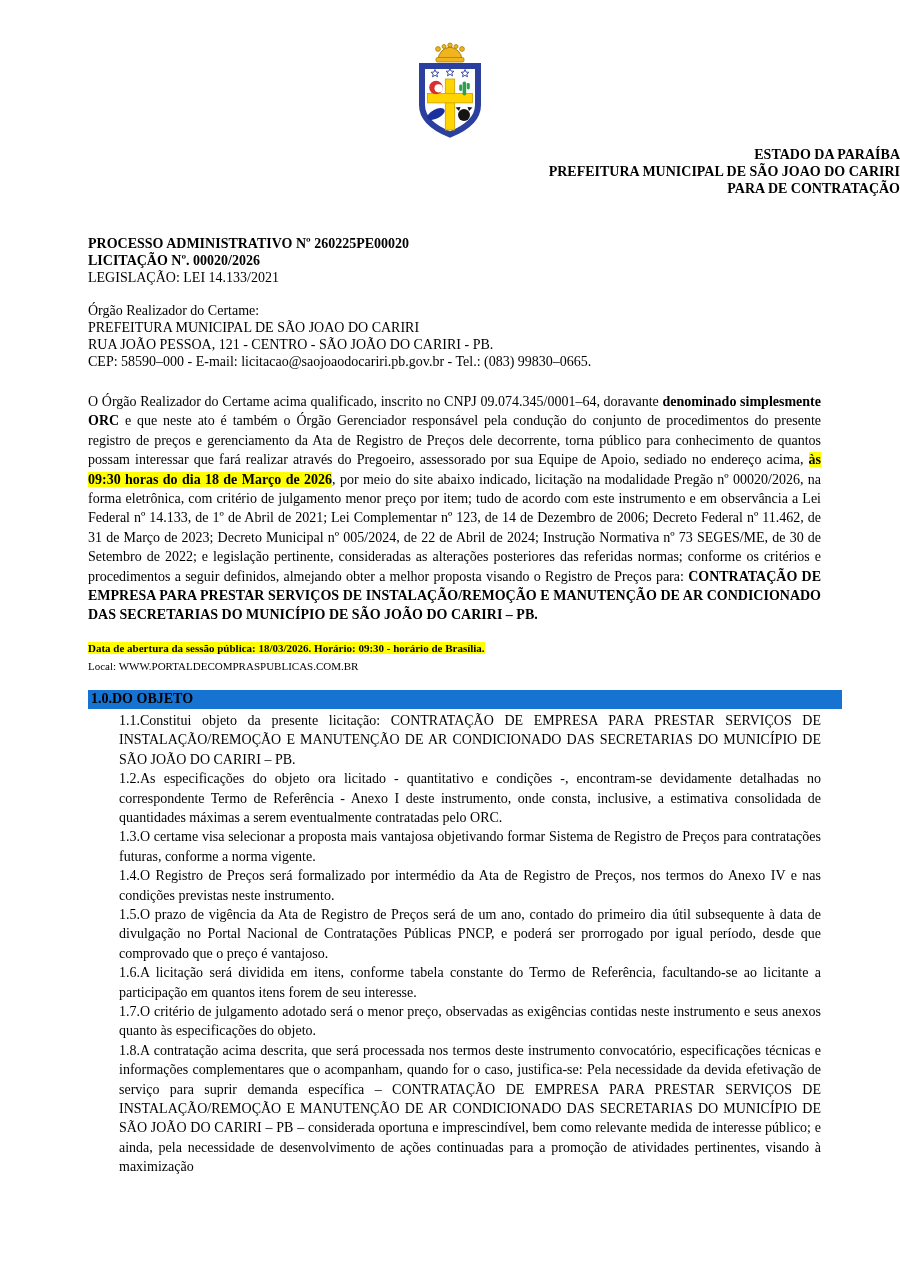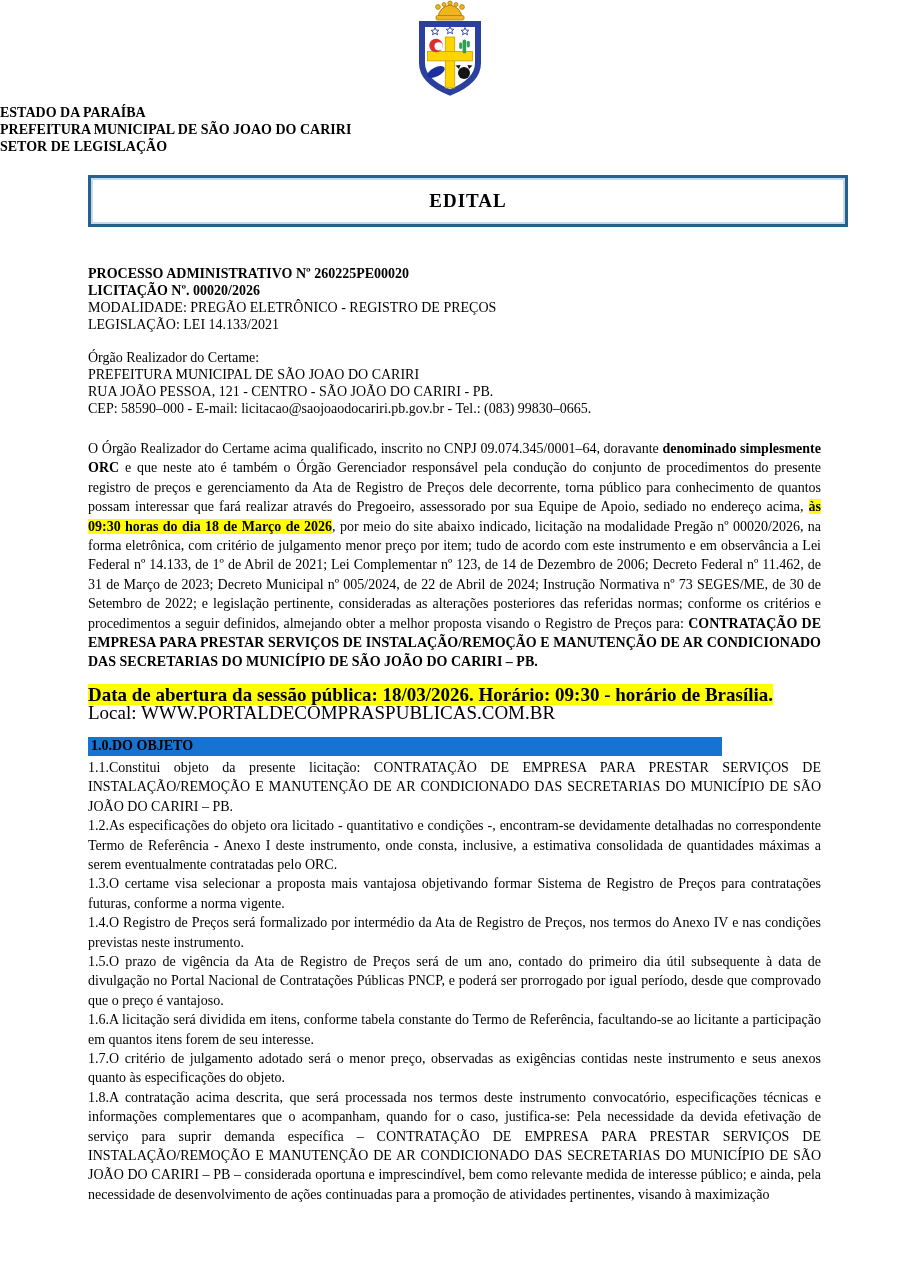--- a/index.html
+++ b/index.html
@@ -6,21 +6,21 @@
   .page {
     position: relative;
     width: 900px;
     height: 1273px;
     margin: 0 auto;
     background: #ffffff;
     font-family: "Liberation Serif", serif;
     color: #000000;
     overflow: hidden;
   }
-  .doc-header { text-align: left; }
+  .doc-header { text-align: right; padding-top: 42px; }
   .crest { display: block; margin: 0 auto 4px auto; }
   .header-line { font-weight: bold; font-size: 14px; line-height: 17px; }
 
   .edital-box {
     margin: 20px 0 0 88px;
     width: 754px;
     height: 46px;
     border: 3px solid #25618c;
     box-shadow: inset 0 0 0 2px #c6dbe9;
     display: flex; align-items: center; justify-content: center;
@@ -34,32 +34,32 @@
   .line { display: block; }
   .bold { font-weight: bold; }
 
   .intro-paragraph {
     margin-top: 22px;
     text-align: justify;
     line-height: 19.4px;
   }
   .hl { background: #ffff00; }
 
-  .dates-block { margin-top: 12px; line-height: 18px; font-size: 19px; }
+  .dates-block { margin-top: 12px; line-height: 18px; font-size: 11px; }
 
   .section-bar {
     margin-top: 15px;
-    width: 634px;
+    width: 754px;
     background: #1673d2;
     font-weight: bold;
     font-size: 14px;
     padding: 1px 3px 2px 3px;
     box-sizing: border-box;
   }
-  .items { margin-top: 2px; }
+  .items { margin-top: 2px; margin-left: 31px; }
   .items p { margin: 0; text-align: justify; line-height: 19.4px; }
 </style>
 </head>
 <body>
 
 <div class="page">
 
   <div class="doc-header">
     <svg class="crest" width="84" height="100" viewBox="0 0 84 100" aria-hidden="true">
 
@@ -90,33 +90,29 @@
       <rect x="58.8" y="41" width="3" height="6.5" rx="1.4" fill="#2f9e4f"></rect>
 
       <ellipse cx="28" cy="72" rx="9.5" ry="4.6" transform="rotate(-27 28 72)" fill="#1c2f9e"></ellipse>
 
       <circle cx="56" cy="73" r="6" fill="#141414"></circle>
       <path d="M51 69 L47.5 65.5 L52.5 65 Z" fill="#141414"></path>
       <path d="M61 69 L64.5 65.5 L59.5 65 Z" fill="#141414"></path>
     </svg>
     <span class="header-line line">ESTADO DA PARAÍBA</span>
     <span class="header-line line">PREFEITURA MUNICIPAL DE SÃO JOAO DO CARIRI</span>
-    <span class="header-line line">SETOR DE LEGISLAÇÃO</span>
+    <span class="header-line line">PARA DE CONTRATAÇÃO</span>
   </div>
 
-  <div class="edital-box">
-    <span class="doc-title">EDITAL</span>
-  </div>
 
   <div class="content">
 
     <div class="process-block">
       <span class="line bold">PROCESSO ADMINISTRATIVO Nº 260225PE00020</span>
       <span class="line bold">LICITAÇÃO Nº. 00020/2026</span>
-      <span class="line">MODALIDADE: PREGÃO ELETRÔNICO - REGISTRO DE PREÇOS</span>
       <span class="line">LEGISLAÇÃO: LEI 14.133/2021</span>
     </div>
 
     <div class="organ-block">
       <span class="line">Órgão Realizador do Certame:</span>
       <span class="line">PREFEITURA MUNICIPAL DE SÃO JOAO DO CARIRI</span>
       <span class="line">RUA JOÃO PESSOA, 121 - CENTRO - SÃO JOÃO DO CARIRI - PB.</span>
       <span class="line">CEP: 58590–000 - E-mail: licitacao@saojoaodocariri.pb.gov.br - Tel.: (083) 99830–0665.</span>
     </div>
 

